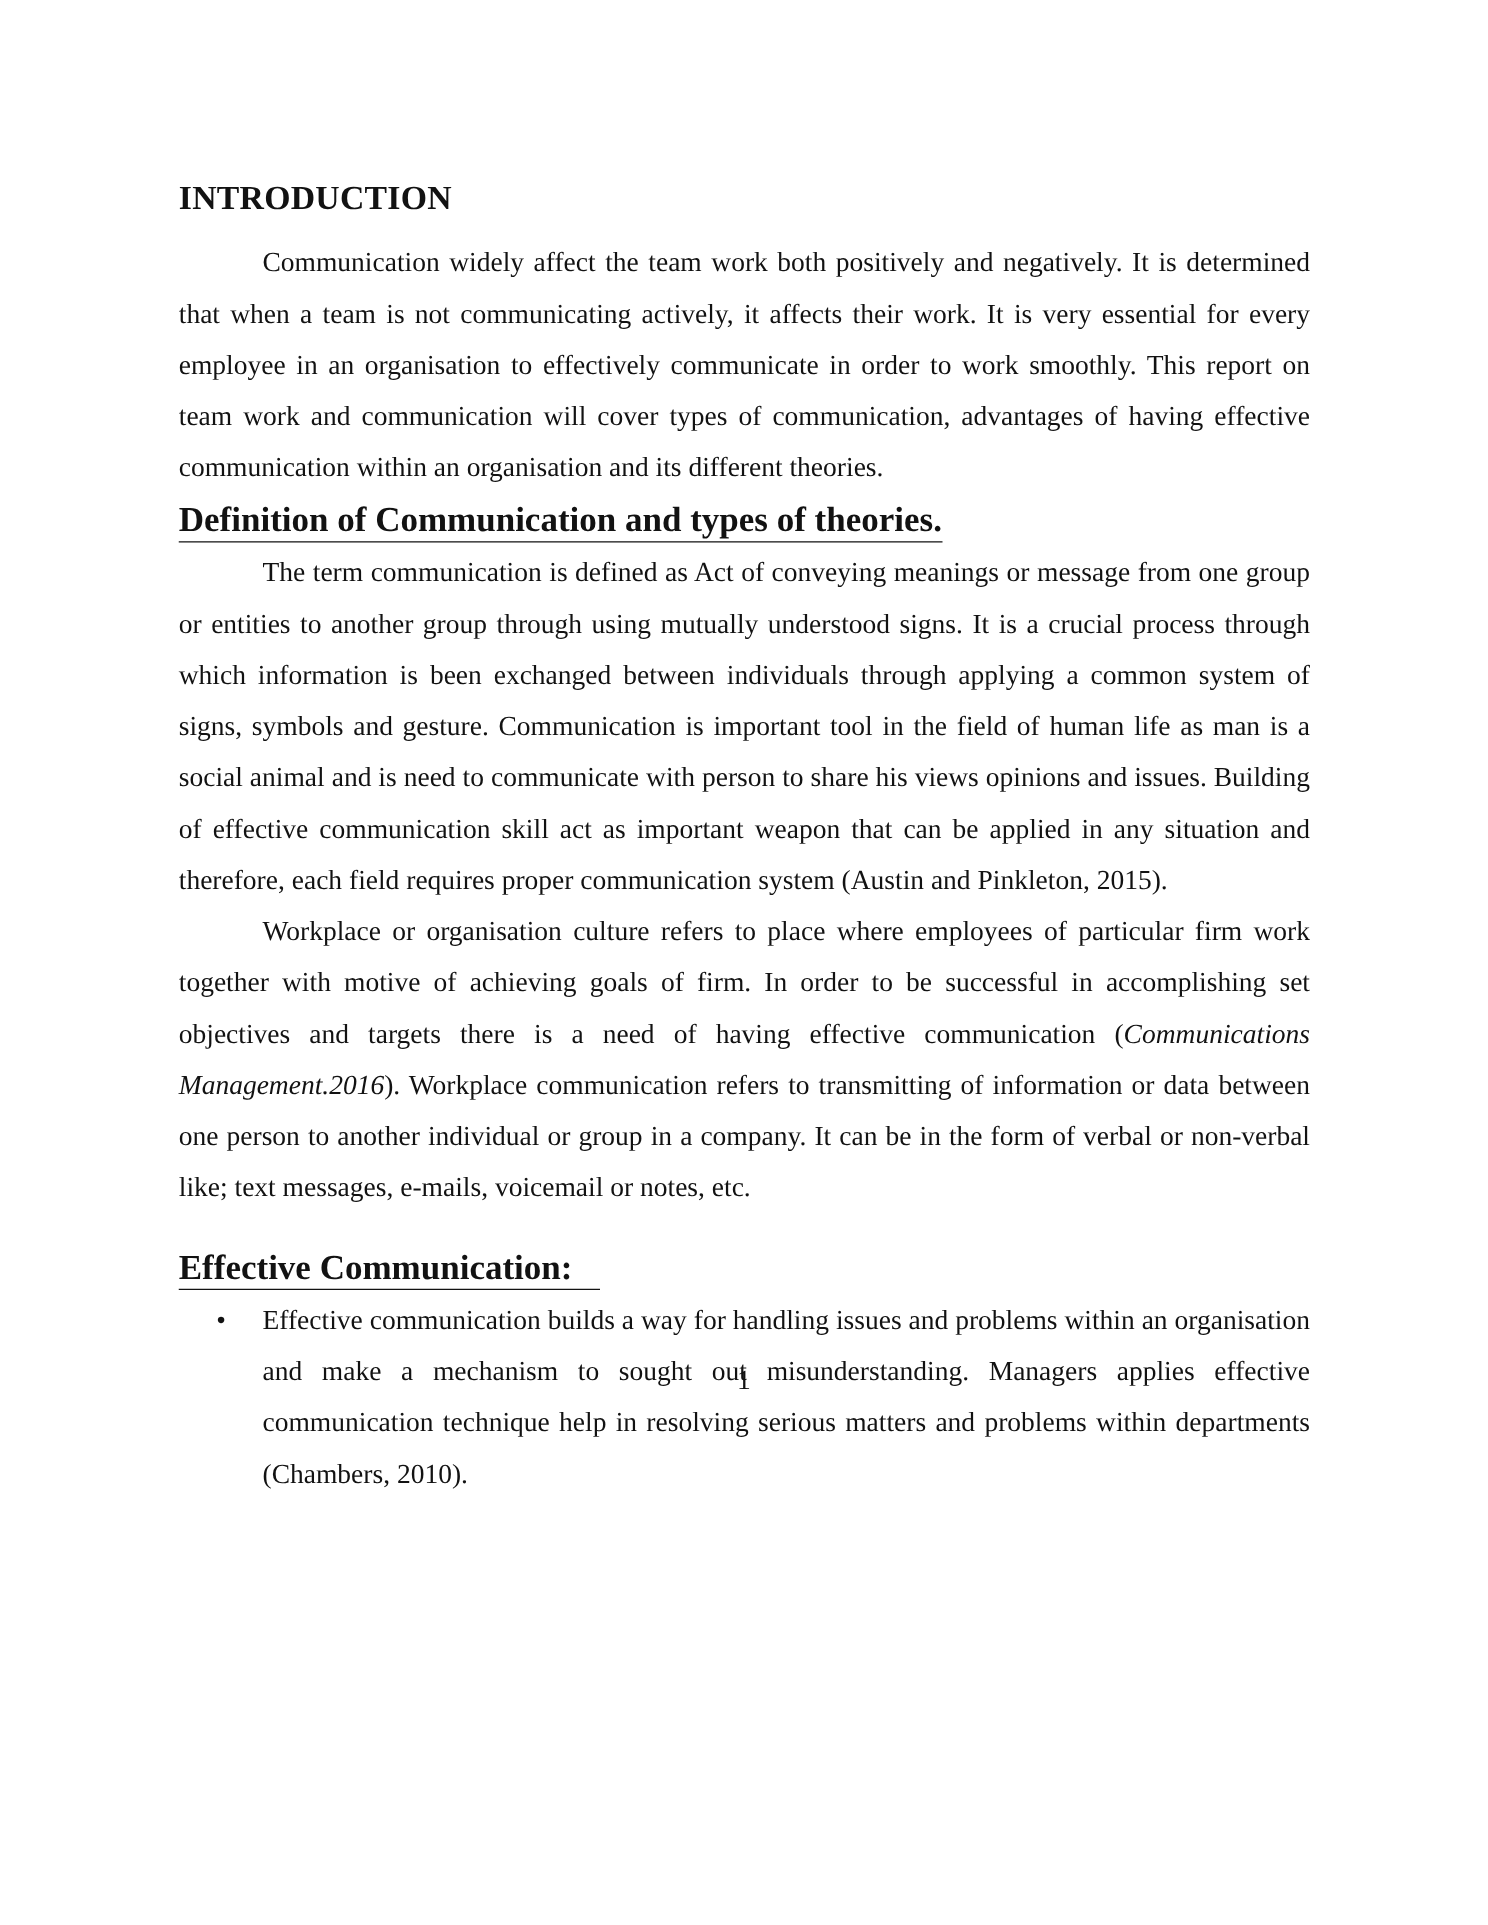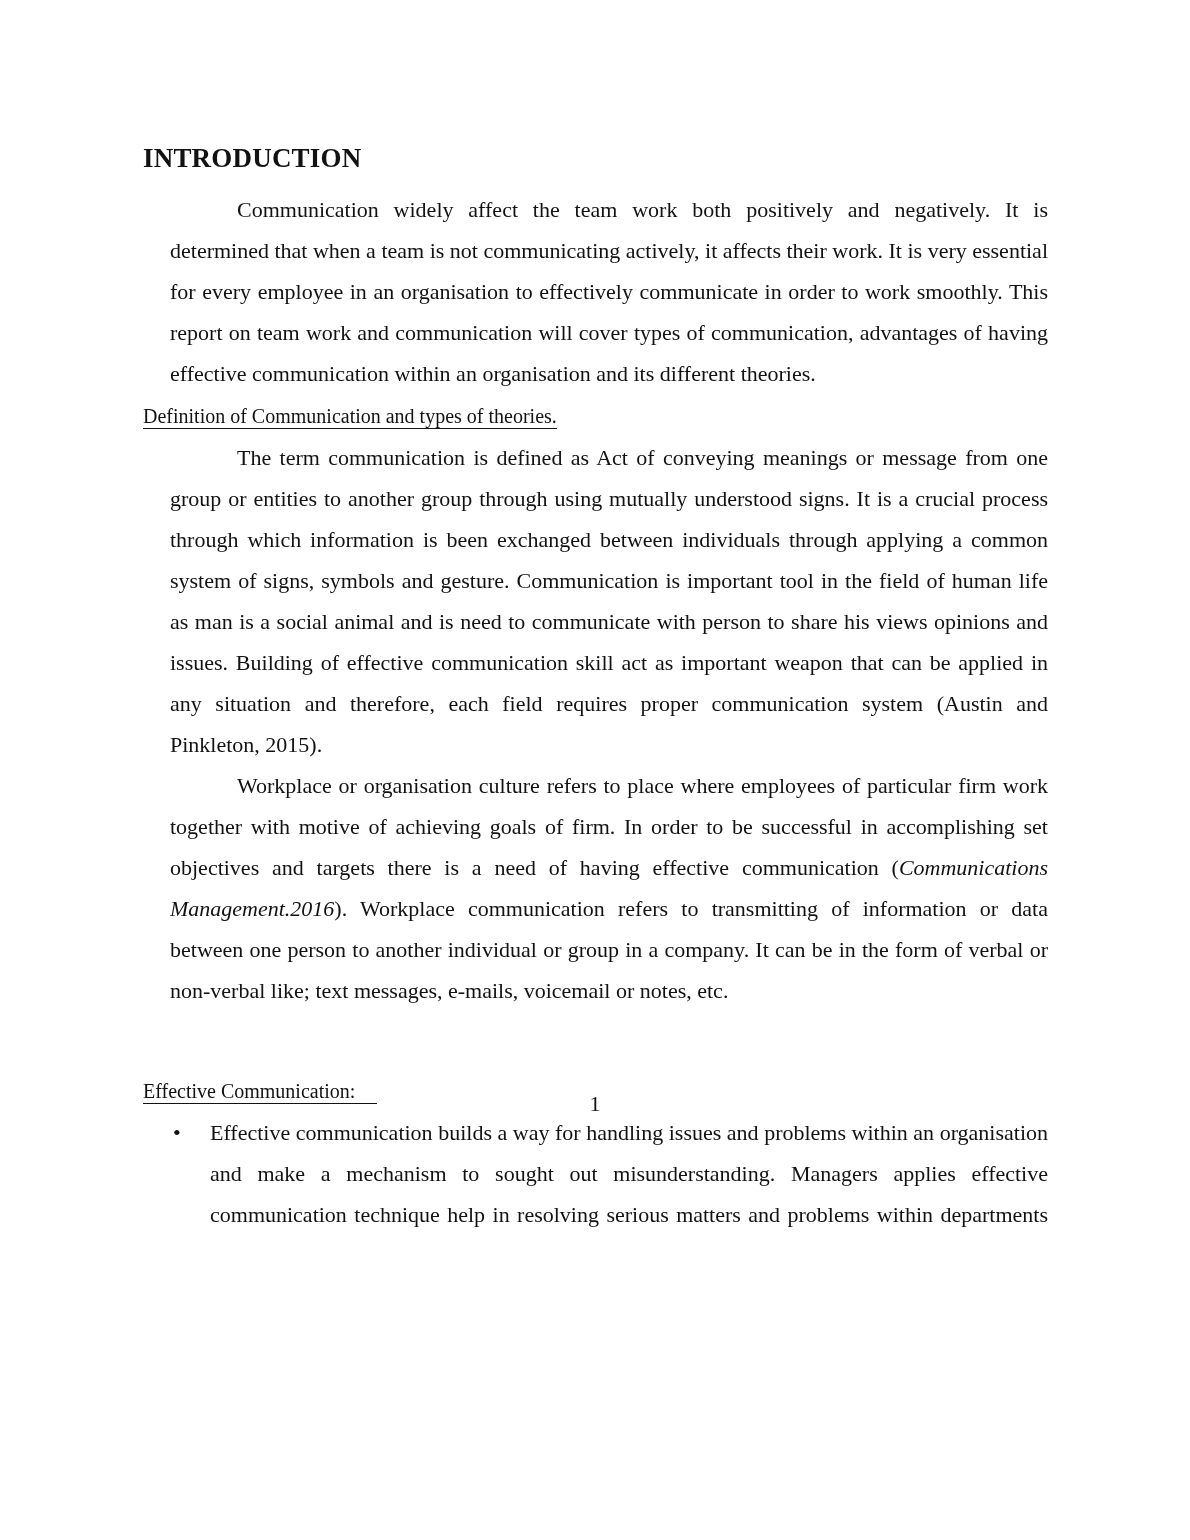--- a/index.html
+++ b/index.html
@@ -21,29 +21,29 @@
     font-weight: bold;
     line-height: 34px;
     margin-bottom: 14px;
     letter-spacing: 0.2px;
   }
   .heading.task { margin-top: 26px; margin-bottom: 18px; }
   .para {
     font-size: 22px;
     line-height: 41px;
     text-align: justify;
-    margin-left: 27px;
   }
   .para.indent { text-indent: 67px; }
   .subheading {
-    font-size: 20px;
+    font-size: 28px;
     line-height: 41px;
     margin-top: 2px;
+    font-weight: bold;
   }
-  .subheading.spaced { margin-top: 60px; }
+  .subheading.spaced { margin-top: 24px; }
   .underline {
     border-bottom: 1.5px solid #121212;
     padding-bottom: 1px;
   }
   .underline.extended { padding-right: 22px; }
   .bullets {
     list-style: none;
     margin-top: 0;
   }
   .bullet-item {

